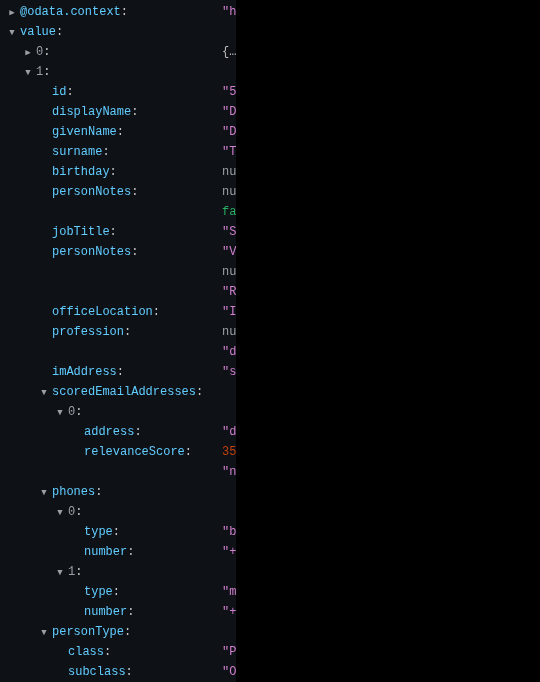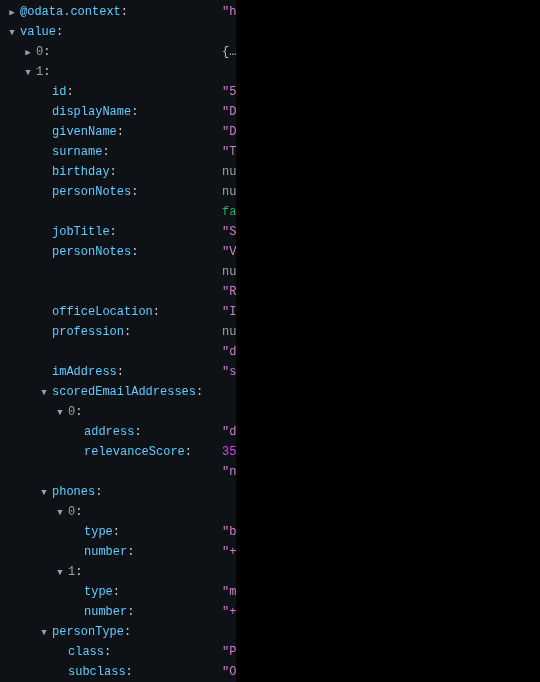--- a/index.html
+++ b/index.html
@@ -31,21 +31,21 @@
     display: inline-block;
     width: 10px;
     text-align: center;
     user-select: none;
   }
   .key { color: #61ccff; }     
   .key-gray { color: #9aa0a6; }
   .val-string { color: #d17fcf; } 
   .val-null   { color: #9aa0a6; } 
   .val-false  { color: #27ae60; } 
-  .val-num    { color: #d946ef; } 
+  .val-num    { color: #c2410c; } 
   .val-obj    { color: #bfbfbf; } 
   .colon { color: #c7c7c7; }
 
   
   .keycell {
     flex: 0 0 auto;
   }
   .valcell {
     position: absolute;
     left: 222px;

